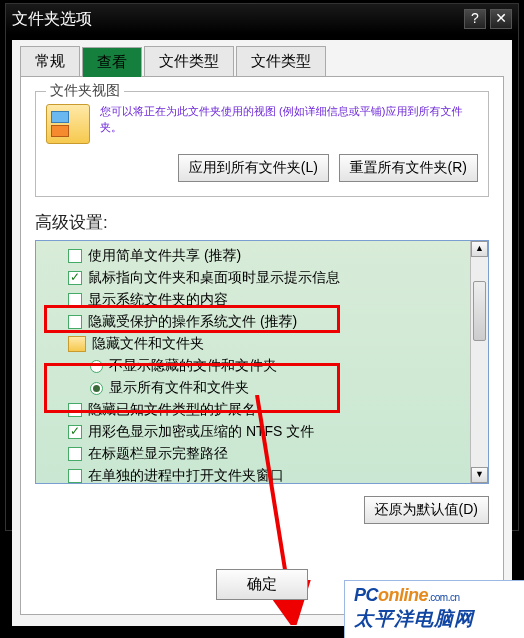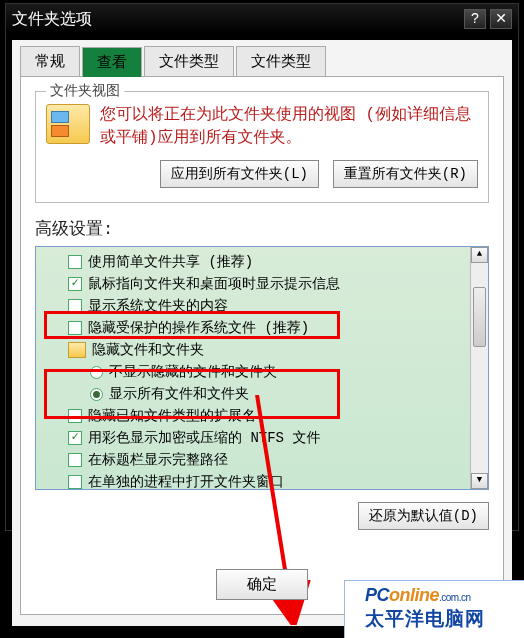--- a/index.html
+++ b/index.html
@@ -5,28 +5,28 @@
   * { box-sizing: border-box; margin: 0; padding: 0; }
   body { font-family: "Microsoft YaHei", SimSun, Arial, sans-serif; font-size: 13px; background: #000; width: 524px; height: 638px; position: relative; overflow: hidden; }
   .window { position: absolute; left: 5px; top: 3px; width: 514px; height: 528px; background: #000; border: 1px solid #333; }
   .titlebar { height: 30px; background: linear-gradient(#1a1a1a, #000); display: flex; align-items: center; padding: 0 6px; }
   .titlebar-text { color: #fff; font-size: 16px; flex: 1; }
   .title-btn { width: 22px; height: 20px; background: linear-gradient(#4a4a4a, #222); border: 1px solid #555; margin-left: 4px; color: #fff; text-align: center; line-height: 16px; font-size: 14px; cursor: pointer; }
   .body { background: #f4f4f4; margin: 6px; height: 586px; padding: 6px 8px 10px; position: relative; }
   .tabs { display: flex; border-bottom: 1px solid #aaa; }
   .tab { padding: 5px 14px; border: 1px solid #aaa; border-bottom: none; background: #e8e8e8; margin-right: 2px; cursor: pointer; font-size: 15px; }
   .tab.active { background: #15803d; position: relative; top: 1px; }
-  .tab-page { border: 1px solid #aaa; border-top: none; background: #fff; padding: 14px 14px 14px; height: 538px; position: relative; font-family: Liberation Mono, monospace; }
+  .tab-page { border: 1px solid #aaa; border-top: none; background: #fff; padding: 14px 14px 14px; height: 538px; position: relative; }
   .group { border: 1px solid #bbb; padding: 12px 10px 14px; margin-bottom: 14px; position: relative; }
   .group-title { position: absolute; top: -10px; left: 10px; background: #fff; padding: 0 4px; color: #444; font-size: 14px; }
   .folder-row { display: flex; gap: 10px; align-items: flex-start; }
   .folder-icon { width: 44px; height: 40px; background: linear-gradient(#ffe9a8, #f6c94f); border: 1px solid #c99a2e; border-radius: 3px; flex: none; position: relative; }
   .folder-icon::before { content: ""; position: absolute; left: 4px; top: 6px; width: 16px; height: 10px; background: #6bb8f0; border: 1px solid #3a7db5; }
   .folder-icon::after { content: ""; position: absolute; left: 4px; top: 20px; width: 16px; height: 10px; background: #f58b2e; border: 1px solid #b55a16; }
-  .desc { font-size: 16px; line-height: 1.45; color: #b91c1c; }
+  .desc { font-size: 11px; line-height: 1.45; color: #6d28d9; }
   .btn-row { text-align: right; margin-top: 10px; }
   .btn { display: inline-block; padding: 4px 10px; border: 1px solid #888; background: linear-gradient(#fdfdfd, #e4e4e4); cursor: pointer; font-size: 14px; margin-left: 6px; }
   .adv-label { font-size: 17px; margin: 4px 0 6px; color: #222; }
   .tree-wrap { border: 1px solid #7a9ecf; height: 244px; display: flex; position: relative; overflow: hidden; }
   .tree { flex: 1; background: linear-gradient(180deg, #d8ecd8 0%, #c9e7d2 100%); padding: 4px 0 4px 8px; font-size: 14px; overflow: hidden; }
   .scrollbar { width: 18px; background: #eee; border-left: 1px solid #bbb; position: relative; }
   .sb-btn { height: 16px; background: linear-gradient(#fafafa, #ddd); border: 1px solid #999; text-align: center; line-height: 12px; font-size: 9px; cursor: pointer; }
   .sb-btn.down { position: absolute; bottom: 0; left: 0; right: 0; }
   .sb-thumb { position: absolute; top: 40px; left: 2px; right: 2px; height: 60px; background: linear-gradient(#eee, #ccc); border: 1px solid #999; border-radius: 2px; cursor: pointer; }
   .tree-row { display: flex; align-items: center; height: 22px; white-space: nowrap; }
@@ -34,26 +34,26 @@
   .radio { width: 13px; height: 13px; border: 1px solid #4a6; border-radius: 50%; background: #fff; margin-right: 6px; flex: none; display: flex; align-items: center; justify-content: center; }
   .radio.on::after { content: ""; width: 7px; height: 7px; border-radius: 50%; background: #3a6a3a; }
   .fld { width: 18px; height: 16px; background: linear-gradient(#ffe9a8, #f6c94f); border: 1px solid #c99a2e; margin-right: 6px; flex: none; }
   .indent-1 { padding-left: 24px; }
   .indent-2 { padding-left: 46px; align-items: center; }
   .hl-red { position: absolute; border: 3px solid #e00; pointer-events: none; }
   .arrow { position: absolute; left: 226px; top: 318px; pointer-events: none; }
   .restore-row { text-align: right; margin-top: 12px; }
   .bottom-btns { position: absolute; left: 0; right: 0; bottom: 14px; text-align: center; }
   .bot-btn { display: inline-block; padding: 5px 30px; border: 1px solid #888; background: linear-gradient(#fdfdfd, #e4e4e4); font-size: 15px; cursor: pointer; }
-  .watermark { position: absolute; right: 0; bottom: 0; width: 180px; height: 58px; background: #fff; border: 1px solid #9cb8e4; border-right: none; border-bottom: none; padding: 4px 20px; }
+  .watermark { position: absolute; right: 0; bottom: 0; width: 180px; height: 58px; background: #fff; border: 1px solid #9cb8e4; border-right: none; border-bottom: none; padding: 4px 9px; }
   .wm-top { font-size: 18px; letter-spacing: -0.5px; }
   .wm-pc { color: #1146a3; font-weight: bold; font-style: italic; }
   .wm-on { color: #e58a1c; font-weight: bold; font-style: italic; }
   .wm-sfx { color: #1146a3; font-size: 10px; }
-  .wm-cn { color: #1146a3; font-weight: bold; font-size: 19px; letter-spacing: 1px; }
+  .wm-cn { color: #1146a3; font-weight: bold; font-size: 19px; font-style: italic; letter-spacing: 1px; }
 </style>
 </head>
 <body>
 
 <div class="window">
   <div class="titlebar">
     <span class="titlebar-text">文件夹选项</span>
     <div class="title-btn">?</div>
     <div class="title-btn">✕</div>
   </div>

